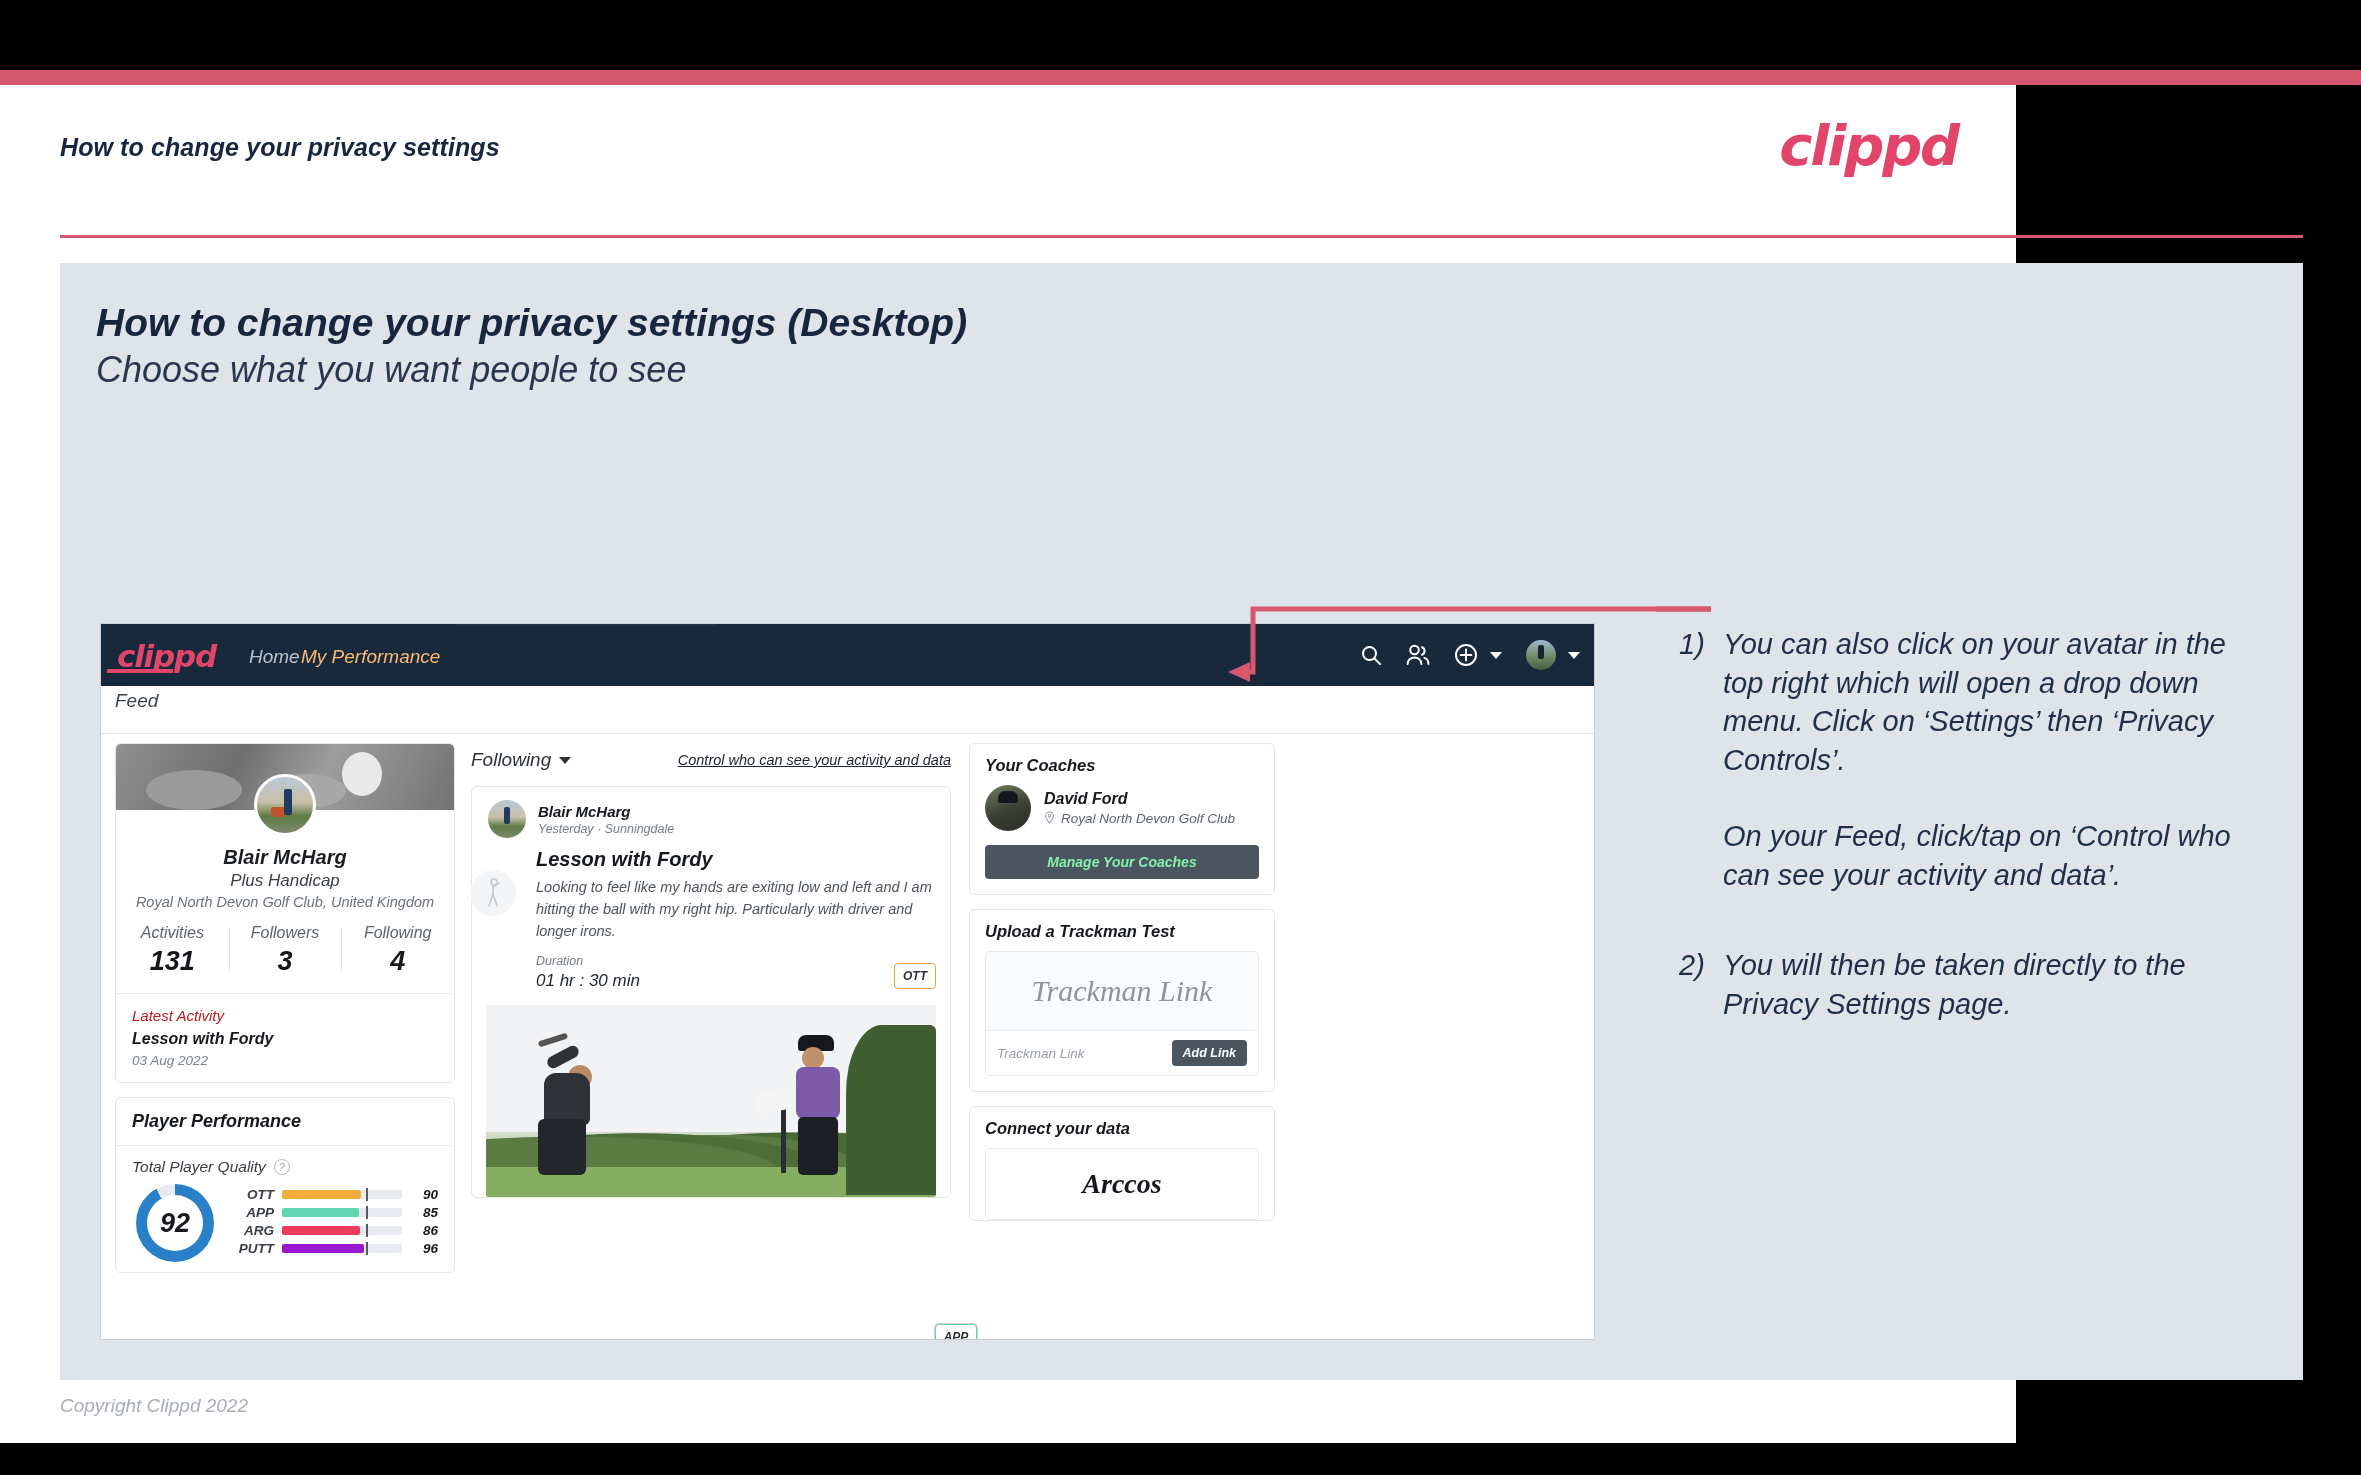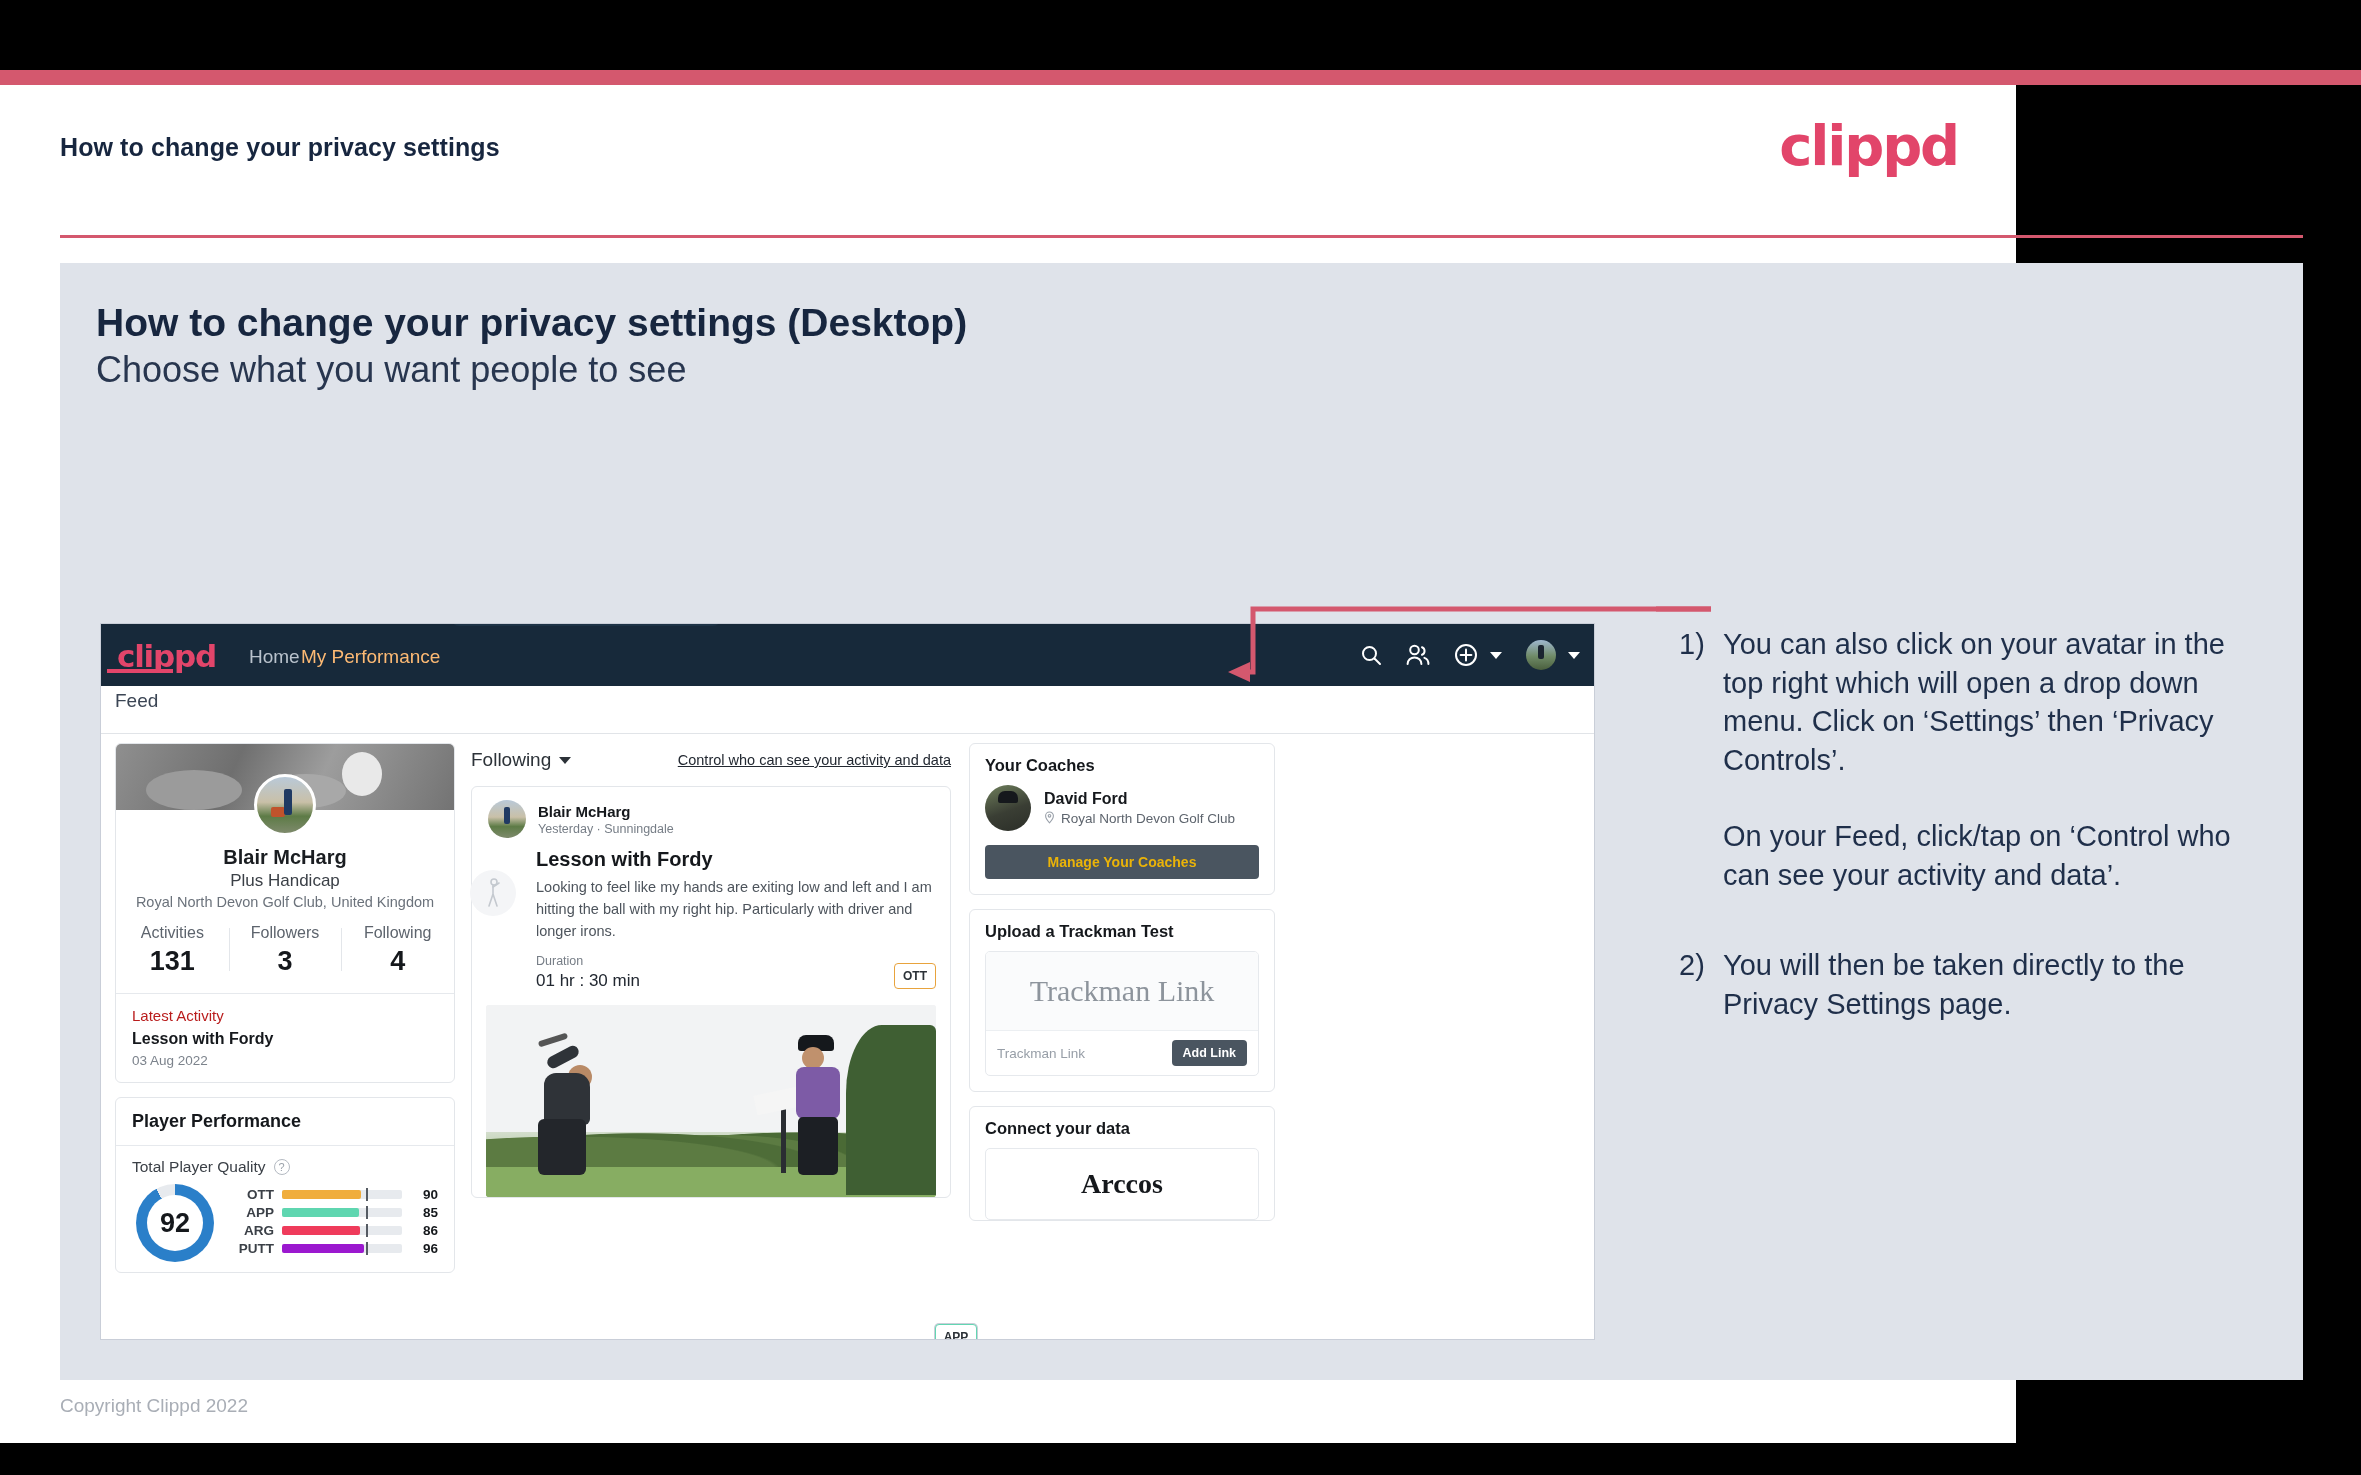--- a/index.html
+++ b/index.html
@@ -11,20 +11,21 @@
   }
 
   
   .letterbox-top { position:absolute; left:0; top:0; width:2361px; height:70px; background:#000; }
   .accent-bar    { position:absolute; left:0; top:70px; width:2361px; height:15px; background:#d4586e; }
   .letterbox-bot { position:absolute; left:0; top:1443px; width:2361px; height:32px; background:#000; }
 
   .slide {
     position:absolute; left:0; top:85px; width:2016px; height:1358px;
     background:#ffffff;
+    font-style:italic;
   }
 
   
   .slide-kicker {
     position:absolute; left:60px; top:48px;
     font-size:25px; font-weight:700; color:#17263f; letter-spacing:.1px;
   }
   .brand-logo {
     position:absolute; right:58px; top:28px;
     font-size:56px; font-weight:800; color:#e2456a;
@@ -226,21 +227,21 @@
   .rc-head { padding:12px 15px 0; font-size:16.5px; font-weight:700; color:#15181c; }
   .coach-row { display:flex; align-items:center; padding:10px 15px 0; }
   .coach-av { width:46px;height:46px;border-radius:50%;flex:none;
       background:linear-gradient(160deg,#6f7f5c 0%,#3a3e34 55%,#2b2e28 100%); position:relative; overflow:hidden;}
   .coach-av:after{content:"";position:absolute;left:13px;top:6px;width:20px;height:12px;background:#15181c;border-radius:7px 7px 2px 2px;}
   .coach-info { margin-left:13px; }
   .coach-name { font-size:16px; font-weight:700; color:#15181c; }
   .coach-club { font-size:13.5px; color:#5d646d; margin-top:3px; display:flex; align-items:center; gap:6px; }
   .btn-dark {
     margin:14px 15px 15px; height:34px; border-radius:4px; background:#4a5560;
-    color:#eab308; font-size:14px; font-weight:700; display:flex; align-items:center; justify-content:center;
+    color:#86efac; font-size:14px; font-weight:700; display:flex; align-items:center; justify-content:center;
   }
 
   .tm-card { margin-top:14px; }
   .tm-inner { margin:10px 15px 15px; border:1px solid #e6e9ed; border-radius:5px; overflow:hidden; }
   .tm-logo { height:78px; background:#fafbfc; display:flex; align-items:center; justify-content:center;
     font-family:"Liberation Serif", serif; font-size:30px; color:#8d949c; }
   .tm-row { display:flex; align-items:center; justify-content:space-between; padding:9px 11px; border-top:1px solid #eceff2; }
   .tm-ph { font-size:13.5px; color:#979ea7; }
   .btn-add { background:#4a5560; color:#fff; font-size:12.5px; font-weight:700; padding:6px 11px; border-radius:4px; }
 

